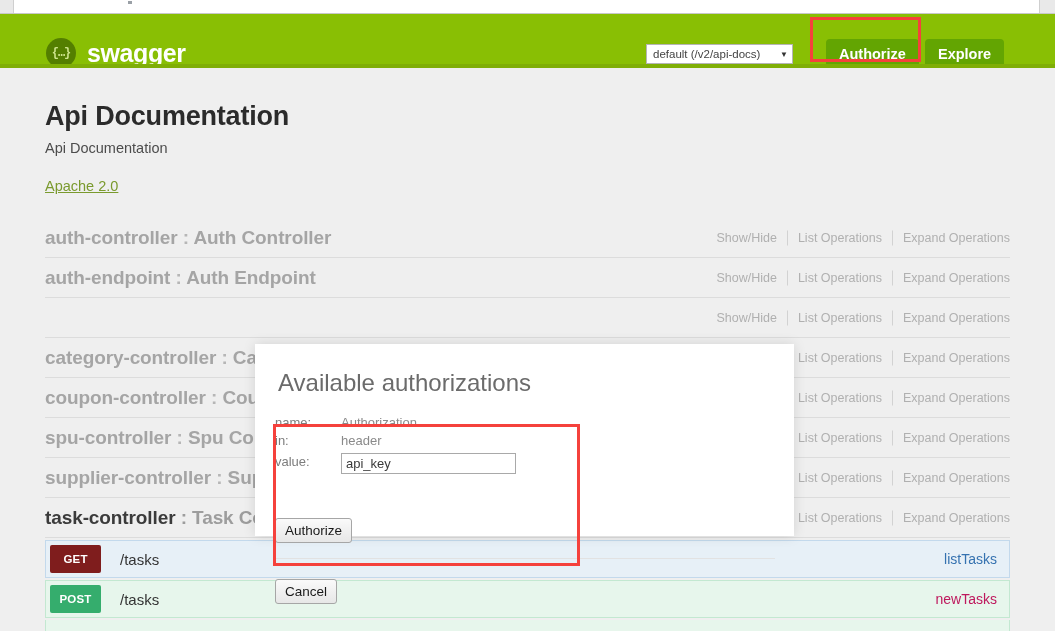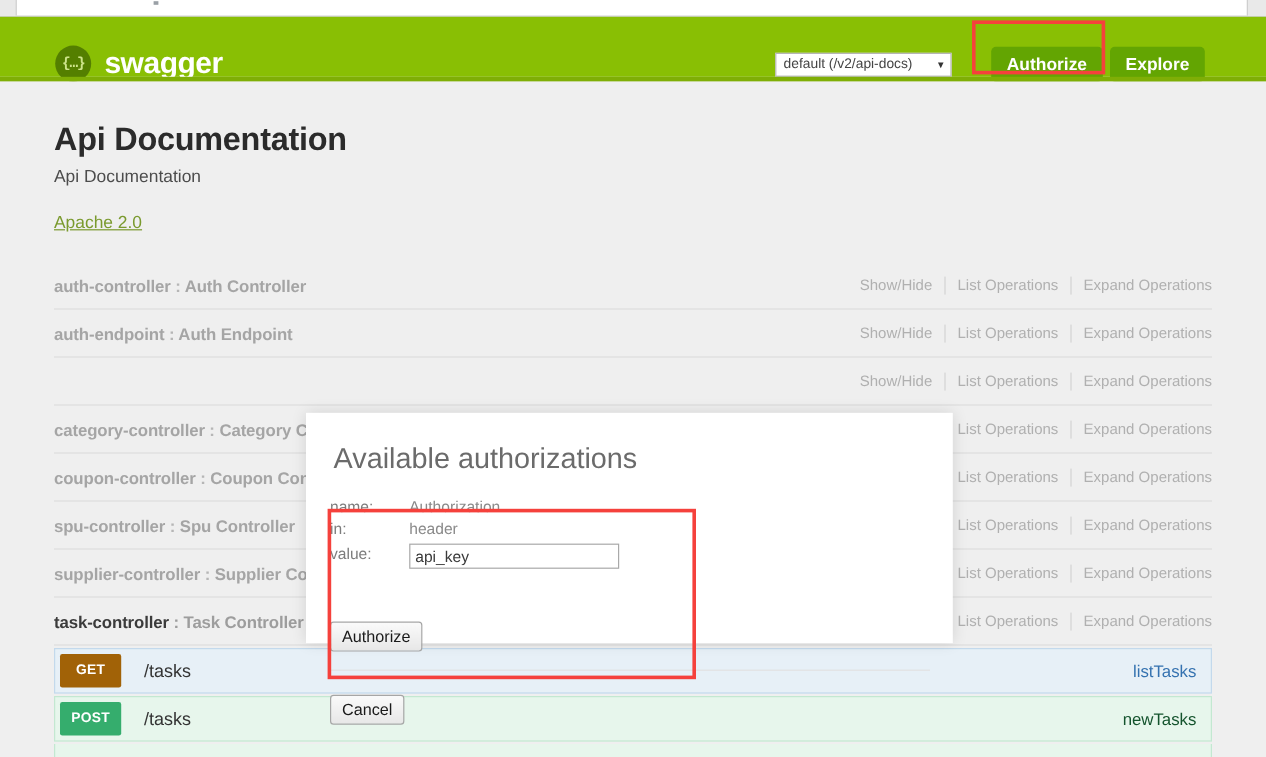--- a/index.html
+++ b/index.html
@@ -97,21 +97,21 @@
     cursor: pointer;
   }
 
   .res-list { position: absolute; left: 45px; top: 150px; width: 965px; }
   .res-row {
     position: relative; height: 40px;
     border-bottom: 1px solid #dcdcdc;
     display: flex; align-items: center;
   }
   .res-name {
-    font-size: 14px; font-weight: bold; color: #a5a5a5; letter-spacing: -0.1px;
+    font-size: 19px; font-weight: bold; color: #a5a5a5; letter-spacing: -0.1px;
     white-space: nowrap;
   }
   .res-row.active .res-name { color: #3b3b3b; }
   .res-row.active .res-name .sep,
   .res-row.active .res-name .desc { color: #9d9d9d; font-weight: bold; }
   .res-name .sep { color: #b6b6b6; }
   .res-name .desc { color: #a5a5a5; }
 
   .res-ops {
     position: absolute; right: 0; top: 50%; transform: translateY(-50%);
@@ -127,30 +127,30 @@
     border: 1px solid transparent;
   }
   .ep-row.get  { background: #e7f0f7; border-color: #c3d9ec; }
   .ep-row.post { background: #e7f6ec; border-color: #c3e8d1; }
   .ep-verb {
     width: 51px; height: 28px; margin-left: 4px;
     display: flex; align-items: center; justify-content: center;
     color: #ffffff; font-size: 11.5px; font-weight: bold; border-radius: 2px;
     letter-spacing: 0.2px;
   }
-  .ep-row.get  .ep-verb { background: #a16207; }
+  .ep-row.get  .ep-verb { background: #7f1d1d; }
   .ep-row.post .ep-verb { background: #35ad6d; }
   .ep-path {
     margin-left: 19px; font-size: 15px; color: #343434;
   }
   .ep-nick {
     position: absolute; right: 12px; font-size: 14px; text-align: right;
   }
   .ep-row.get  .ep-nick { color: #3572b0; }
-  .ep-row.post .ep-nick { color: #14532d; margin-left: 44px; }
+  .ep-row.post .ep-nick { color: #be185d; margin-left: 44px; }
 
   .ep-tail { height: 24px; margin-top: 2px; }
   .ep-tail.post { background: #e7f6ec; border: 1px solid #c3e8d1; border-top: none; }
 
   
   .modal {
     position: absolute; left: 255px; top: 344px; width: 539px; height: 192px;
     background: #ffffff;
     box-shadow: 0 0 12px rgba(0,0,0,0.12);
   }

